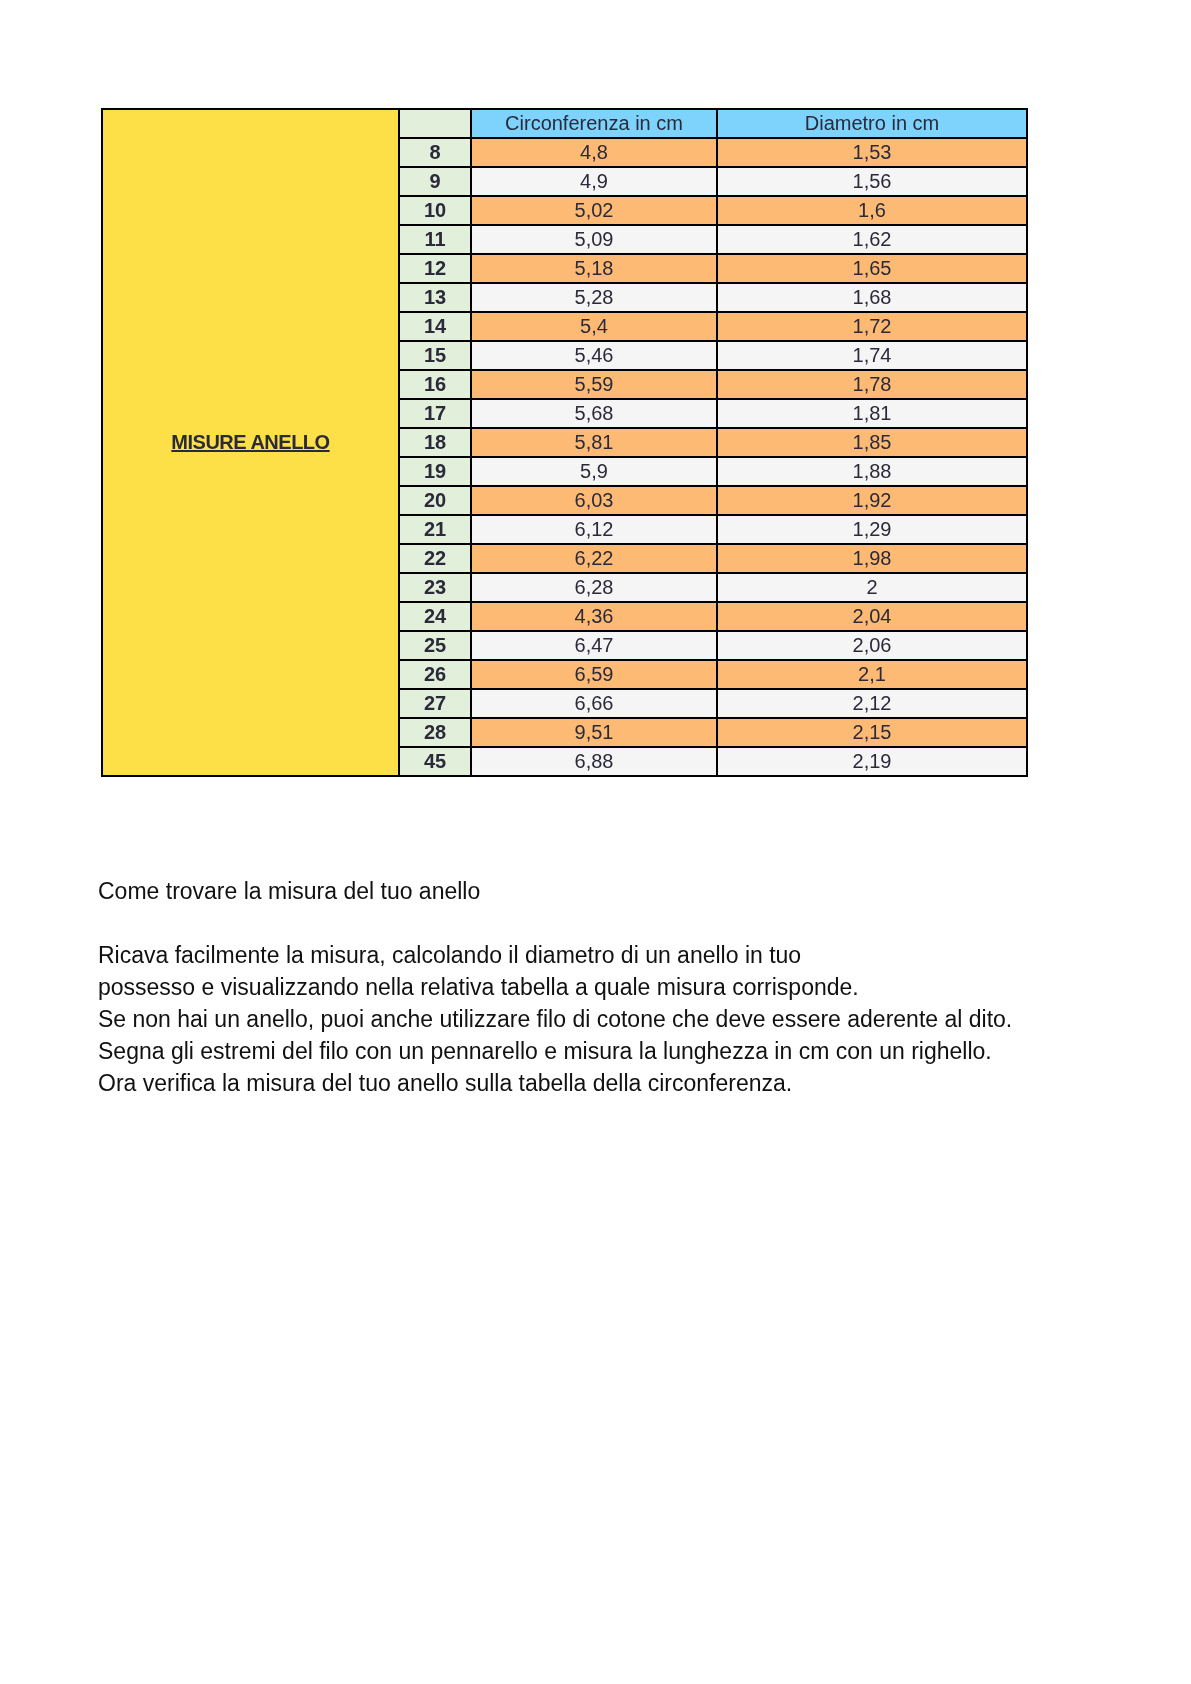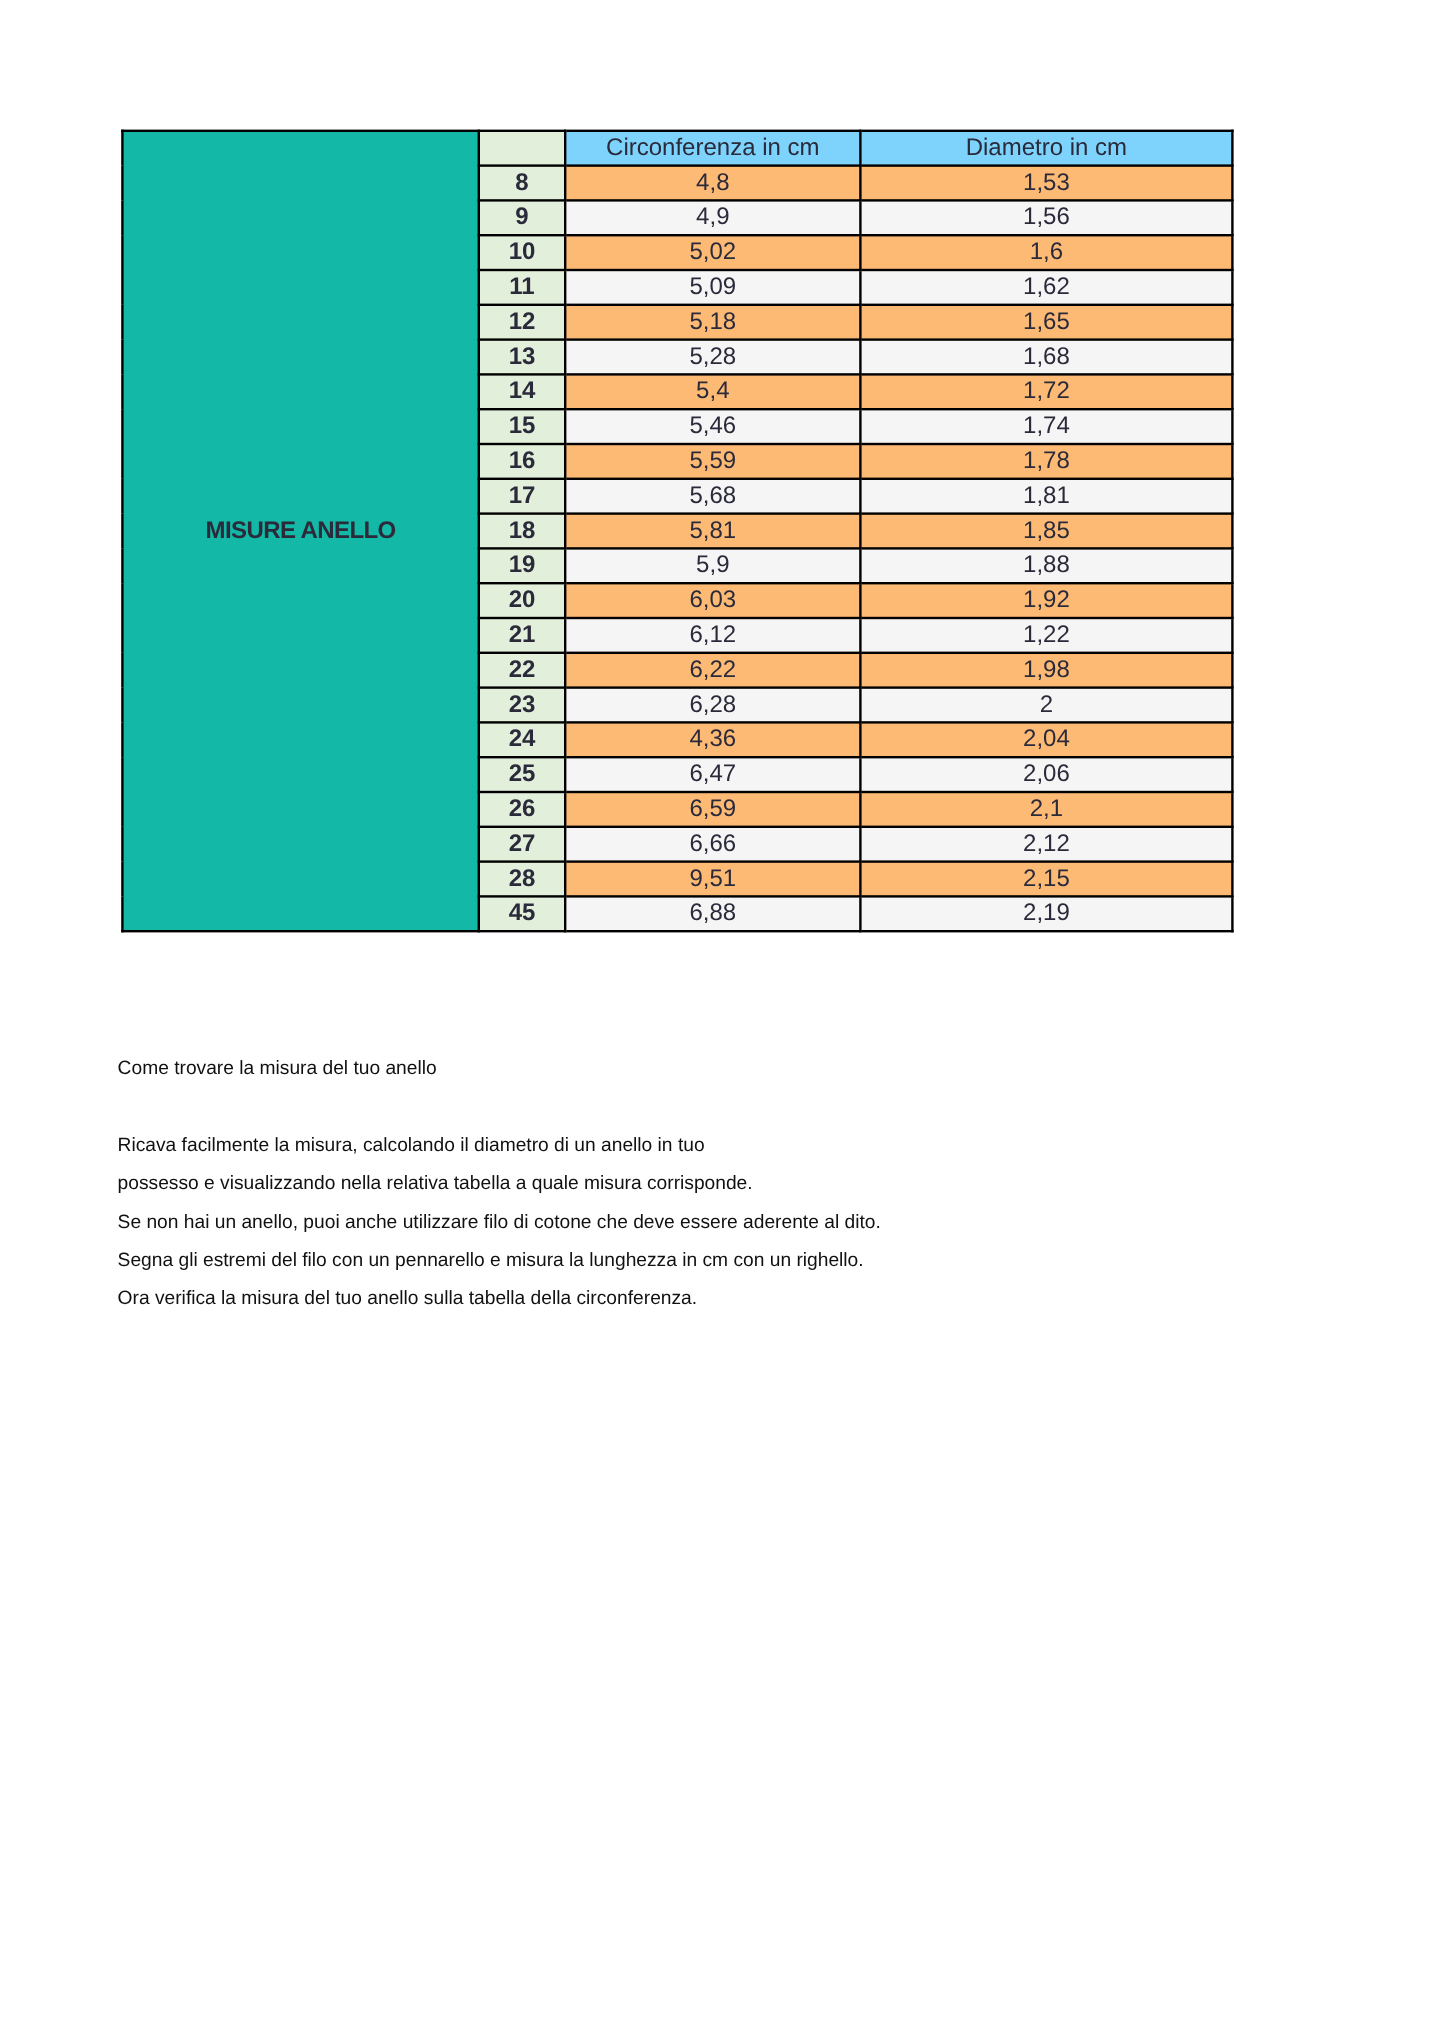--- a/index.html
+++ b/index.html
@@ -12,38 +12,39 @@
       border-collapse: collapse;
       table-layout: fixed;
     }
     table.sizes td {
       height: 27px; padding: 0; border: 2px solid #000;
       text-align: center; vertical-align: middle;
       font-family: "Liberation Sans", sans-serif; font-size: 20px; color: #2a2a3a;
       line-height: 25px;
     }
     td.label-cell {
-      width: 295px; background: #14b8a6;
+      width: 295px; background: #fde047;
       font-family: "DejaVu Sans", sans-serif; font-weight: bold; font-size: 17px; color: #111;
       letter-spacing: -0.5px;
+      text-decoration: underline;
     }
     td.size-head { width: 70px; background: #e2efda; }
     td.size-cell {
       width: 70px; background: #e2efda;
       font-family: "DejaVu Sans", sans-serif; font-weight: bold; font-size: 17px; color: #111;
     }
     td.col-head { background: #7dd3fc; color: #1f1f2f; }
     td.col-circ { width: 244px; }
     td.col-diam { width: 308px; }
     tr.alt td.val { background: #f5f5f5; margin-left: 12px; }
     tr.norm td.val { background: #fdba74; }
 
     .instructions {
       position: absolute; left: 98px; top: 875px; width: 1000px;
-      font-family: "Liberation Sans", sans-serif; font-size: 16px; color: #111; line-height: 32px;
+      font-family: "Liberation Sans", sans-serif; font-size: 23px; color: #111; line-height: 32px;
     }
     .instructions .title { margin-bottom: 32px; }
     .instructions p { margin: 0; }
   </style>
 </head>
 <body>
 
 <div class="page">
   <table class="sizes">
     <tbody id="tbody">
@@ -114,21 +115,21 @@
           <td class="val col-diam">1,88</td>
         </tr>
         <tr class="norm">
           <td class="size-cell">20</td>
           <td class="val col-circ">6,03</td>
           <td class="val col-diam">1,92</td>
         </tr>
         <tr class="alt">
           <td class="size-cell">21</td>
           <td class="val col-circ">6,12</td>
-          <td class="val col-diam">1,22</td>
+          <td class="val col-diam">1,29</td>
         </tr>
         <tr class="norm">
           <td class="size-cell">22</td>
           <td class="val col-circ">6,22</td>
           <td class="val col-diam">1,98</td>
         </tr>
         <tr class="alt">
           <td class="size-cell">23</td>
           <td class="val col-circ">6,28</td>
           <td class="val col-diam">2</td>

